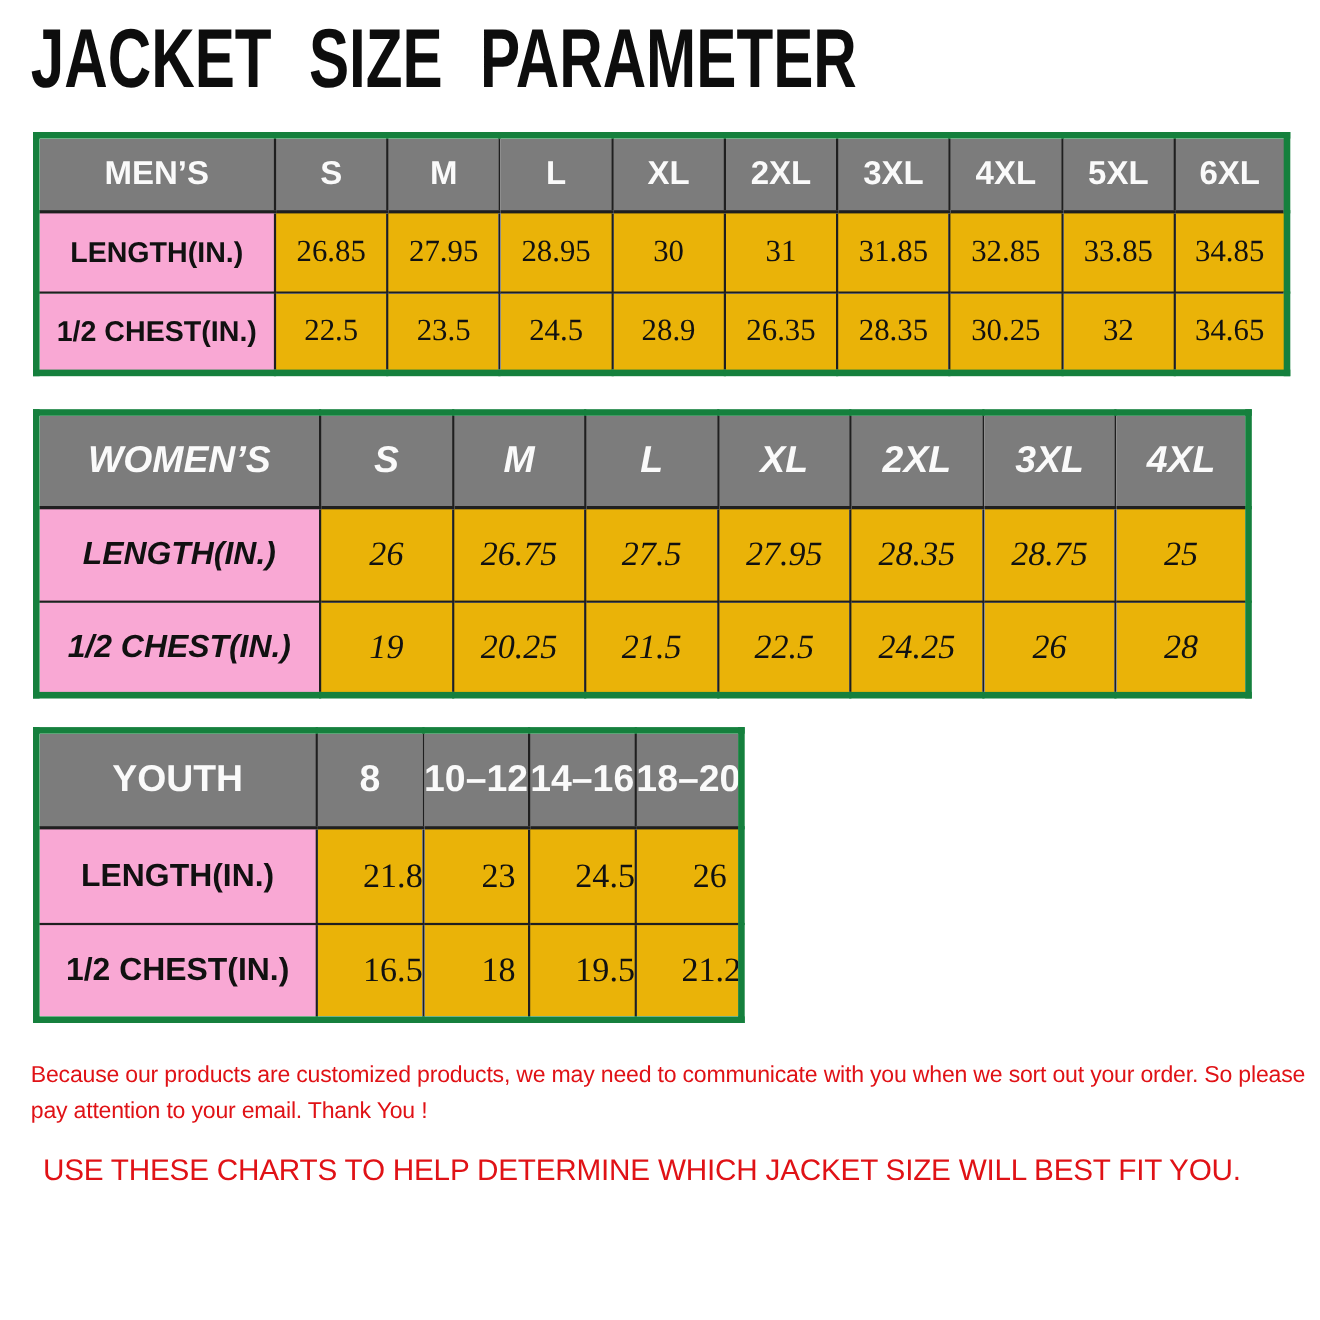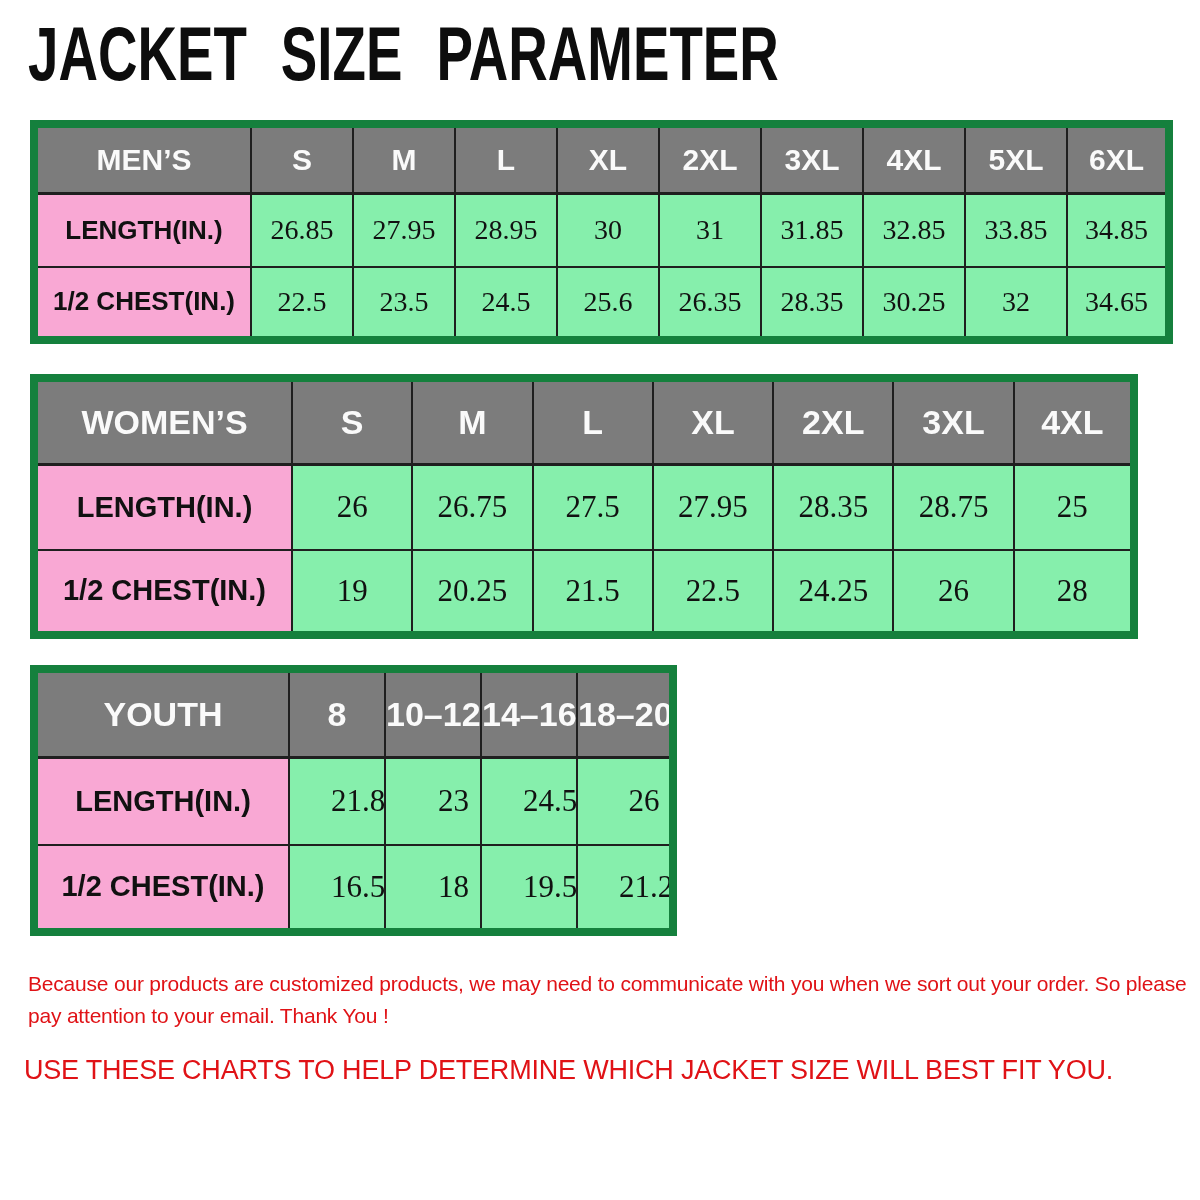--- a/index.html
+++ b/index.html
@@ -33,21 +33,21 @@
     color: #e01216;
     font-size: 26px;
     line-height: 1.32;
     letter-spacing: -0.2px;
   }
 
   
   table {
     border-collapse: collapse;
     table-layout: fixed;
-    border: 8px solid #15803d;
+    border: 6px solid #15803d;
     margin-left: 30px;
   }
   th, td {
     border: 2px solid #1f1f1f;
     text-align: center;
     vertical-align: middle;
     padding: 0;
     white-space: nowrap;
     overflow: hidden;
   }
@@ -56,34 +56,34 @@
     color: #fafafa;
     font-weight: bold;
     border-bottom-width: 3px;
   }
   tbody th {
     background: #f9a8d4;
     color: #111111;
     font-weight: bold;
   }
   td {
-    background: #86efac;
+    background: #eab308;
     color: #111111;
     font-family: "Liberation Serif", serif;
   }
 
   .t-mens   { width: 1143px; margin-top: 24px; }
   .t-mens   col.col-label { width: 217px; }
   .t-mens   thead tr { height: 70px; }
   .t-mens   tbody tr { height: 73px; }
   .t-mens   thead th { font-size: 30px; }
   .t-mens   tbody th { font-size: 26px; }
   .t-mens   td       { font-size: 28px; }
 
-  .t-womens { width: 1108px; margin-top: 30px; }
+  .t-womens { width: 1108px; margin-top: 30px; font-style: italic; }
   .t-womens col.col-label { width: 258px; }
   .t-womens thead tr { height: 87px; }
   .t-womens tbody tr { height: 85px; }
   .t-womens thead th { font-size: 34px; }
   .t-womens tbody th { font-size: 29px; }
   .t-womens td       { font-size: 31px; }
 
   .t-youth  { width: 647px; margin-top: 26px; }
   .t-youth  col.col-label { width: 255px; }
   .t-youth  thead tr { height: 89px; }
@@ -95,21 +95,21 @@
   
   .footer-note {
     margin: 32px 0 0 28px;
     width: 1160px;
     color: #e01216;
     font-size: 21px;
     line-height: 1.55;
     letter-spacing: -0.2px;
   }
   .footer-advice {
-    margin: 22px 0 0 24px;
+    margin: 22px 0 0 39px;
     color: #e01216;
     font-size: 27px;
     letter-spacing: -0.2px;
     white-space: nowrap;
   }
 </style>
 </head>
 <body>
 
 <div class="page">
@@ -154,21 +154,21 @@
             <td>31.85</td>
             <td>32.85</td>
             <td>33.85</td>
             <td>34.85</td>
           </tr>
           <tr>
             <th>1/2 CHEST(IN.)</th>
             <td>22.5</td>
             <td>23.5</td>
             <td>24.5</td>
-            <td>25.6</td>
+            <td>28.9</td>
             <td>26.35</td>
             <td>28.35</td>
             <td>30.25</td>
             <td>32</td>
             <td>34.65</td>
           </tr>
         </tbody>
       </table>
       <table class="t-womens">
         <colgroup>

